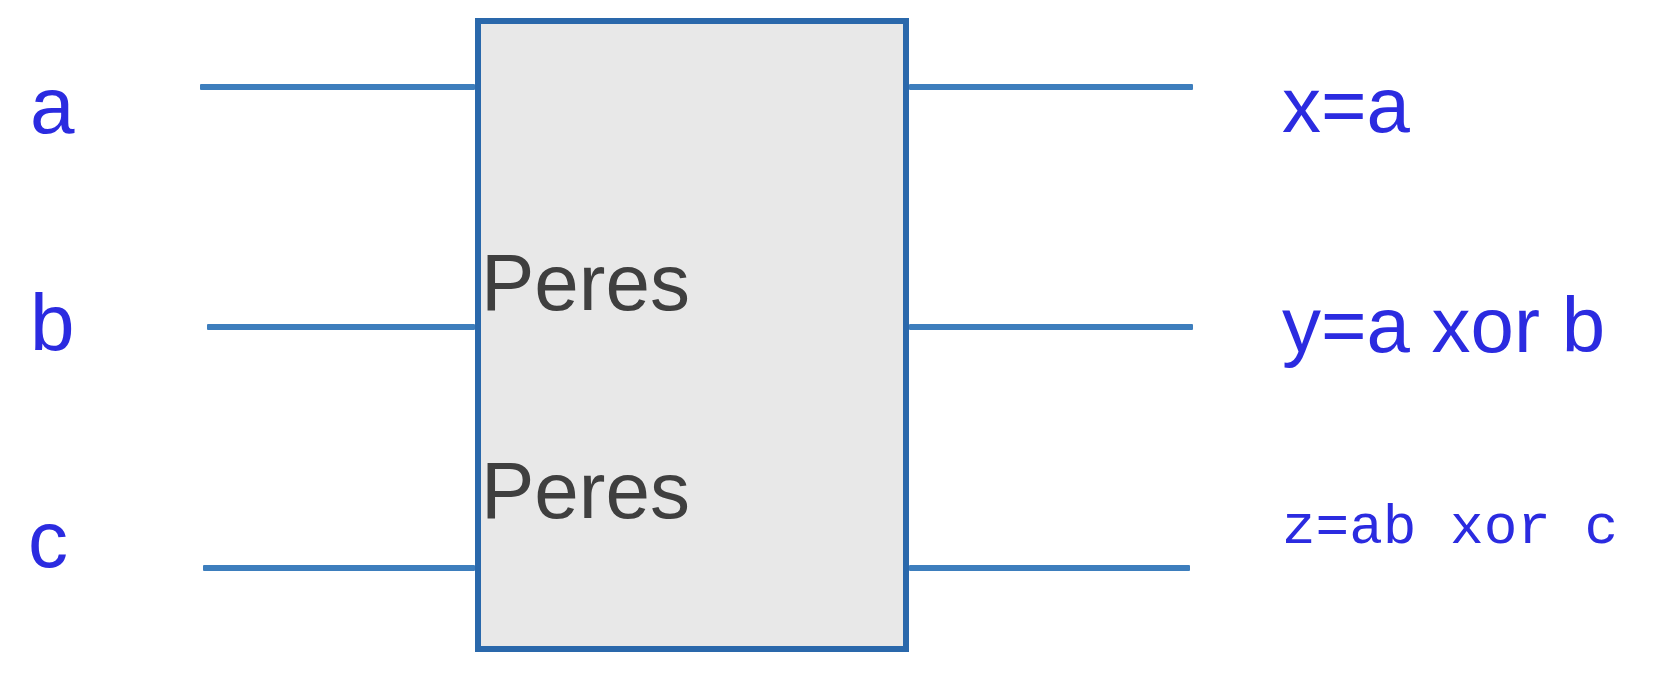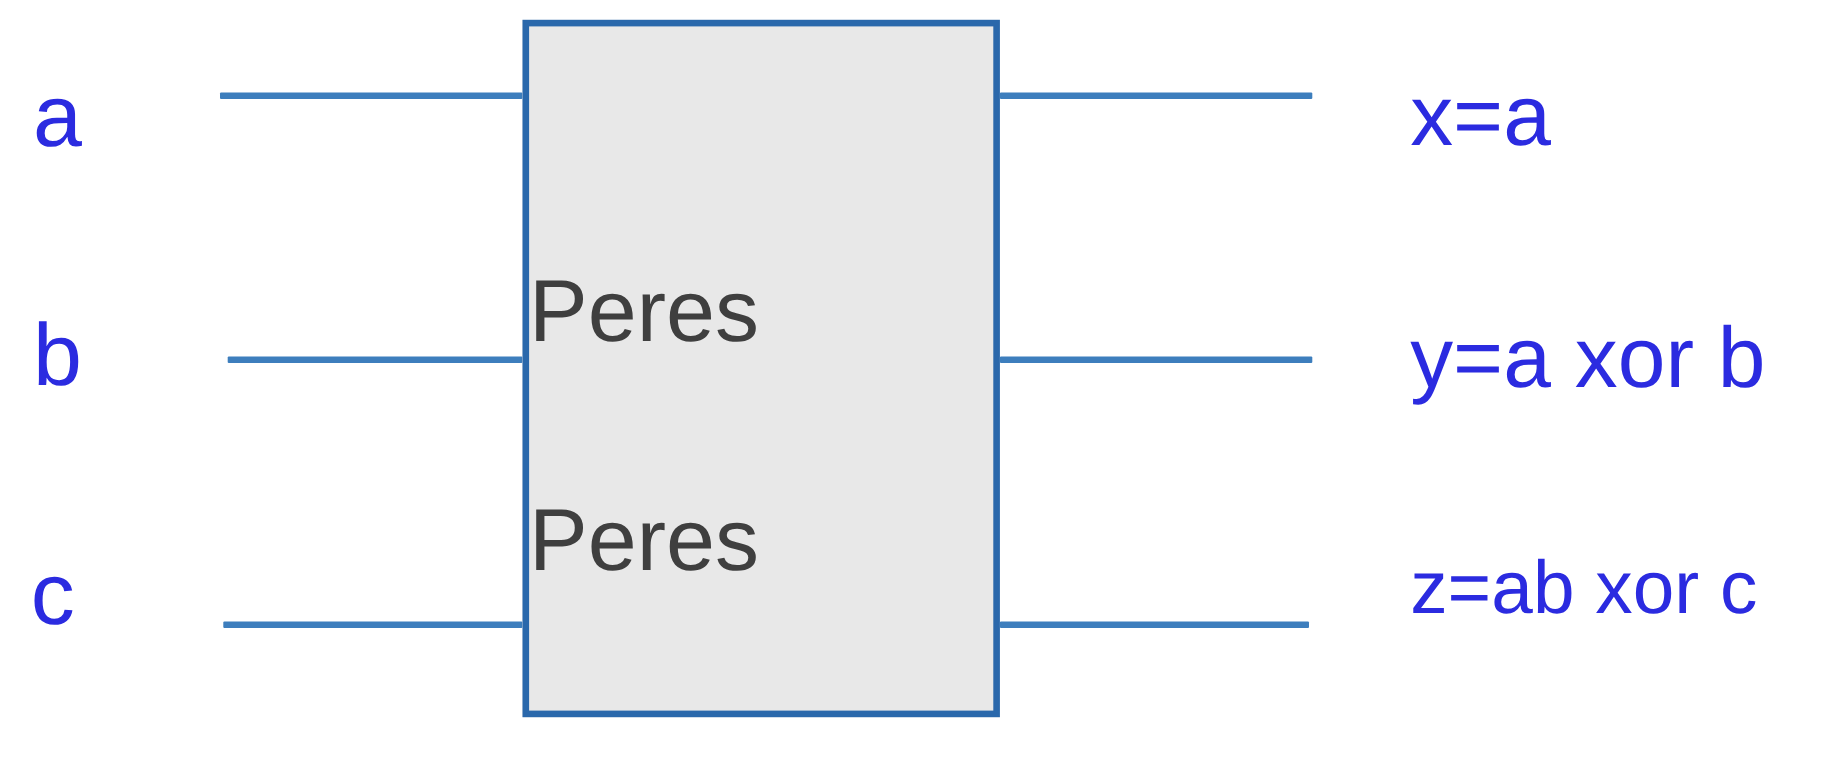--- a/index.html
+++ b/index.html
@@ -53,21 +53,21 @@
     color: var(--label-text, #2b2be0);
     font-size: 80px;
     line-height: 1;
     white-space: nowrap;
   }
   .label-in-a { left: 30px; top: 66px; }
   .label-in-b { left: 30px; top: 283px; }
   .label-in-c { left: 28px; top: 500px; }
   .label-out-x { left: 1282px; top: 66px;  font-size: 78px; }
   .label-out-y { left: 1282px; top: 286px; font-size: 78px; }
-  .label-out-z { left: 1282px; top: 500px; font-size: 68px; }
+  .label-out-z { left: 1282px; top: 500px; font-size: 56px; font-family: Liberation Mono, monospace; }
 </style>
 </head>
 <body>
 
 <div class="canvas">
 
   <div class="port-label label-in-a">a</div>
   <div class="port-label label-in-b">b</div>
   <div class="port-label label-in-c">c</div>
 

